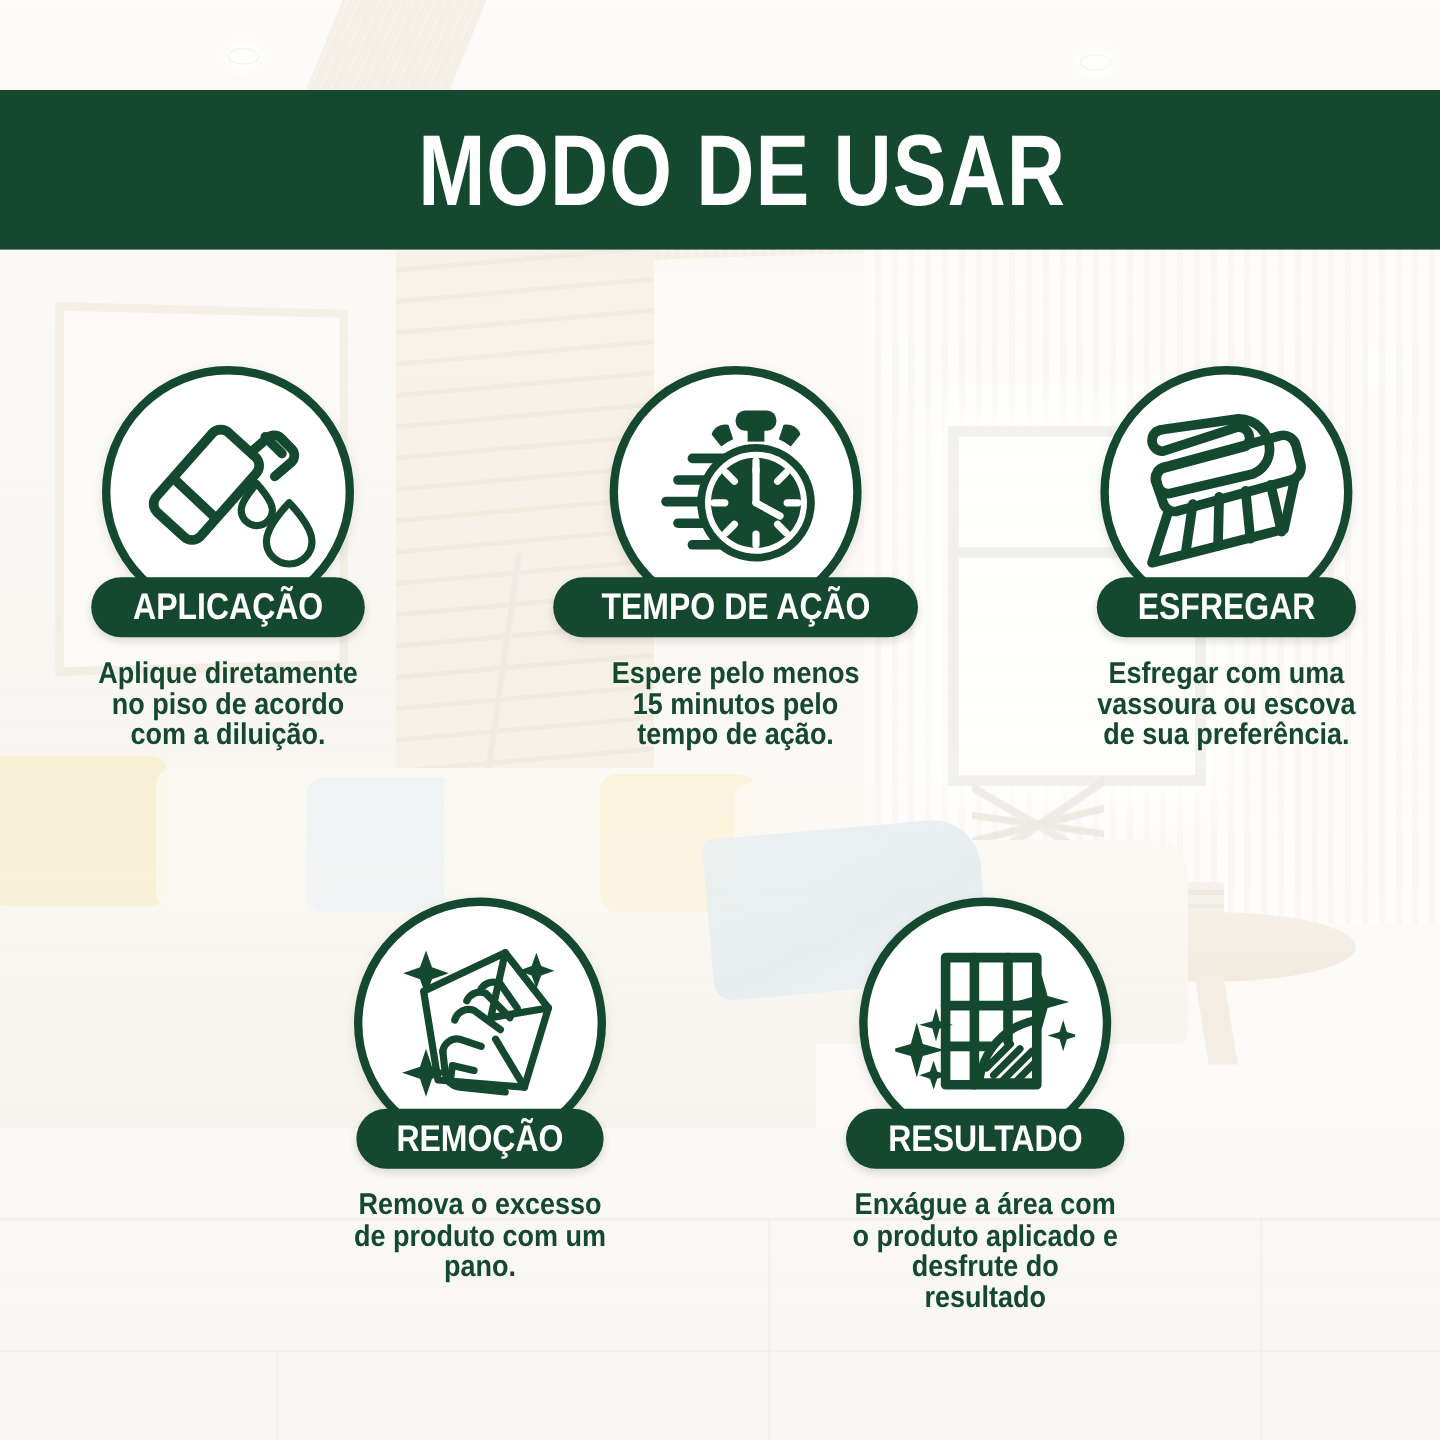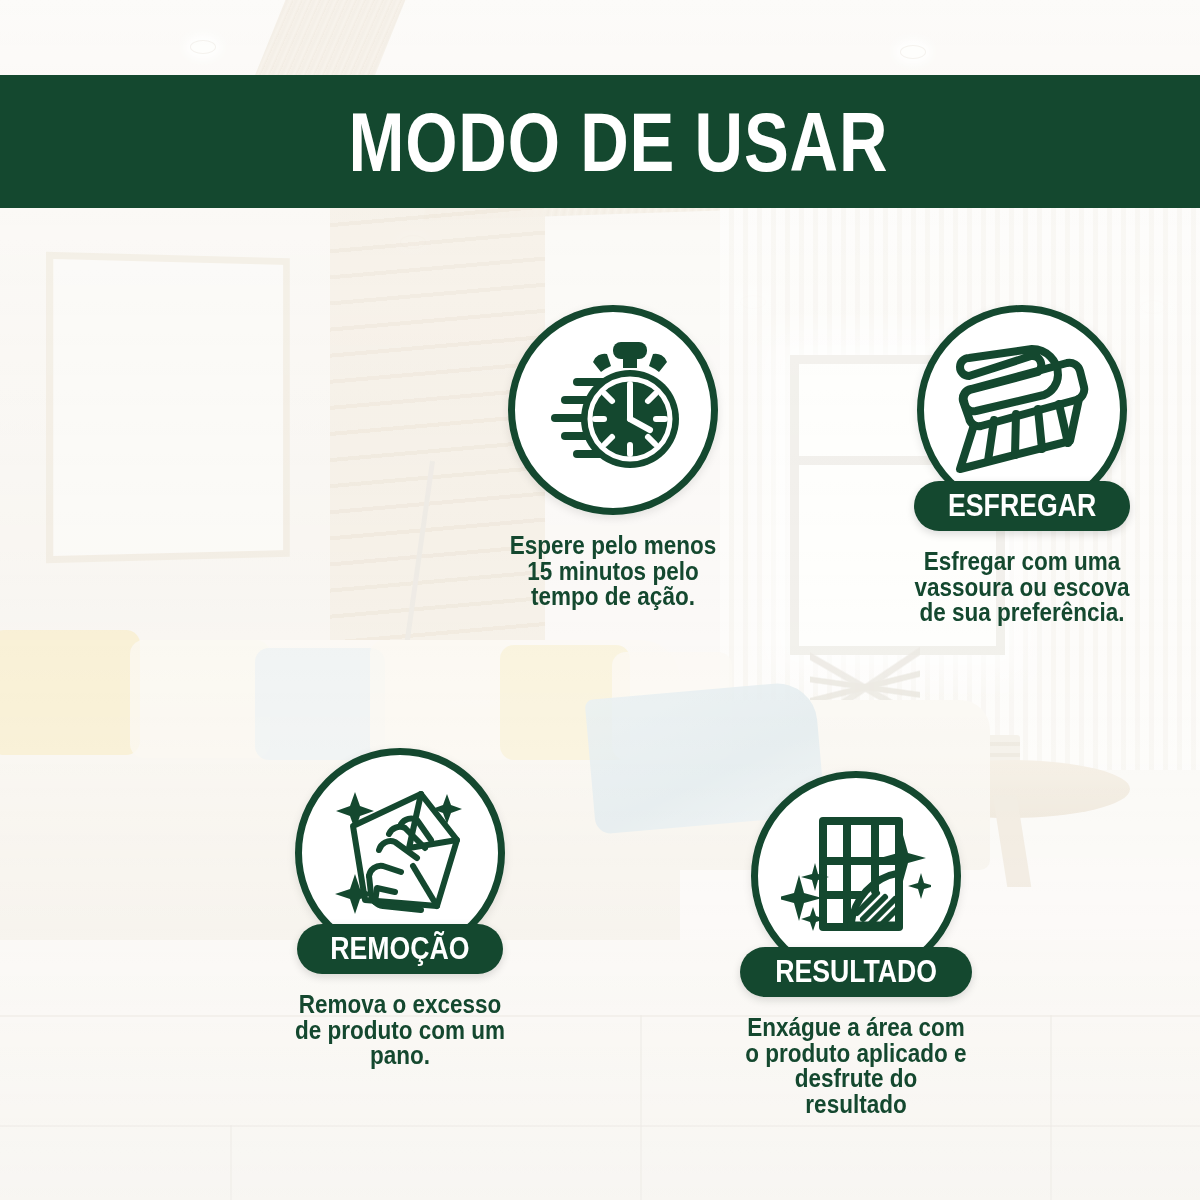--- a/index.html
+++ b/index.html
@@ -194,21 +194,21 @@
     text-align:center;
     transform:scaleX(.90);
     transform-origin:center top;
     width:250px;
   }
 
   .b1{ left:85px;  top:305px; }
   .b2{ left:508px; top:305px; }
   .b3{ left:917px; top:305px; }
   .b4{ left:295px; top:748px; }
-  .b5{ left:716px; top:771px;margin-left:35px; }
+  .b5{ left:716px; top:748px; }
 
   svg .st{ fill:none; stroke:#14482f; stroke-width:8; stroke-linecap:round; stroke-linejoin:round; }
   svg .stf{ fill:#14482f; }
   svg .thin{ stroke-width:6; }
 </style>
 </head>
 <body>
 
 <div id="stage">
 
@@ -252,20 +252,40 @@
     <div class="floor-seam-v" style="left:1050px; top:1015px; height:185px;"></div>
     <div class="floor-seam-v" style="left:230px; top:1125px; height:75px;"></div>
 
     <div class="bg-veil"></div>
   </div>
 
   <div class="banner">
     <div class="banner-title">MODO DE USAR</div>
   </div>
 
+  <div class="badge b1">
+    <div class="badge-circle">
+      <svg width="150" height="150" viewBox="0 0 150 150">
+        <g class="st">
+          <path d="M16,78 L62,26 C66,22 72,22 76,26 L98,46 C102,50 102,56 98,60 L52,112 C48,116 42,116 38,112 L16,92 C12,88 12,82 16,78 Z"></path>
+          <path d="M30,64 L64,96"></path>
+          <path d="M94,42 L108,30 C111,27 116,27 119,30 L128,39 C131,42 131,47 128,50 L114,62"></path>
+          <path d="M106,29 L120,43"></path>
+        </g>
+        <g class="st thin">
+          <path d="M99,68 C99,68 86,82 86,90 a13,13 0 0 0 26,0 C112,82 99,68 99,68 Z"></path>
+          <path d="M126,84 C126,84 107,103 107,116 a19,19 0 0 0 38,0 C145,103 126,84 126,84 Z"></path>
+        </g>
+      </svg>
+    </div>
+    <div class="badge-pill">
+      <span class="badge-pill-text">APLICAÇÃO</span>
+    </div>
+    <div class="badge-desc">Aplique diretamente no piso de acordo com a diluição.</div>
+  </div>
 
   <div class="badge b2">
     <div class="badge-circle">
       <svg width="152" height="152" viewBox="0 0 152 152">
         <g class="stf">
           <rect x="76" y="8" width="34" height="17" rx="8"></rect>
           <rect x="86" y="22" width="14" height="12"></rect>
           <path d="M64,38 a42,42 0 0 1 10,-6 l-4,-12 a12,12 0 0 0 -14,8 Z"></path>
           <path d="M122,38 a42,42 0 0 0 -10,-6 l4,-12 a12,12 0 0 1 14,8 Z"></path>
           <rect x="36" y="44" width="42" height="8" rx="4"></rect>
@@ -285,20 +305,23 @@
           <line x1="111" y1="103" x2="118" y2="110"></line>
           <line x1="118" y1="60" x2="111" y2="67"></line>
           <line x1="75" y1="103" x2="68" y2="110"></line>
         </g>
         <g stroke="#ffffff" stroke-width="6" stroke-linecap="round" fill="none">
           <line x1="93" y1="85" x2="93" y2="57"></line>
           <line x1="93" y1="85" x2="113" y2="96"></line>
         </g>
       </svg>
     </div>
+    <div class="badge-pill">
+      <span class="badge-pill-text">TEMPO DE AÇÃO</span>
+    </div>
     <div class="badge-desc">Espere pelo menos 15 minutos pelo tempo de ação.</div>
   </div>
 
   <div class="badge b4">
     <div class="badge-circle">
       <svg width="150" height="150" viewBox="0 0 150 150">
         <g class="st thin">
           <path d="M28,48 L96,16 L132,62 L112,128 L40,122 Z"></path>
           <path d="M96,16 L84,70 L132,62"></path>
           <path d="M112,128 L88,88"></path>

